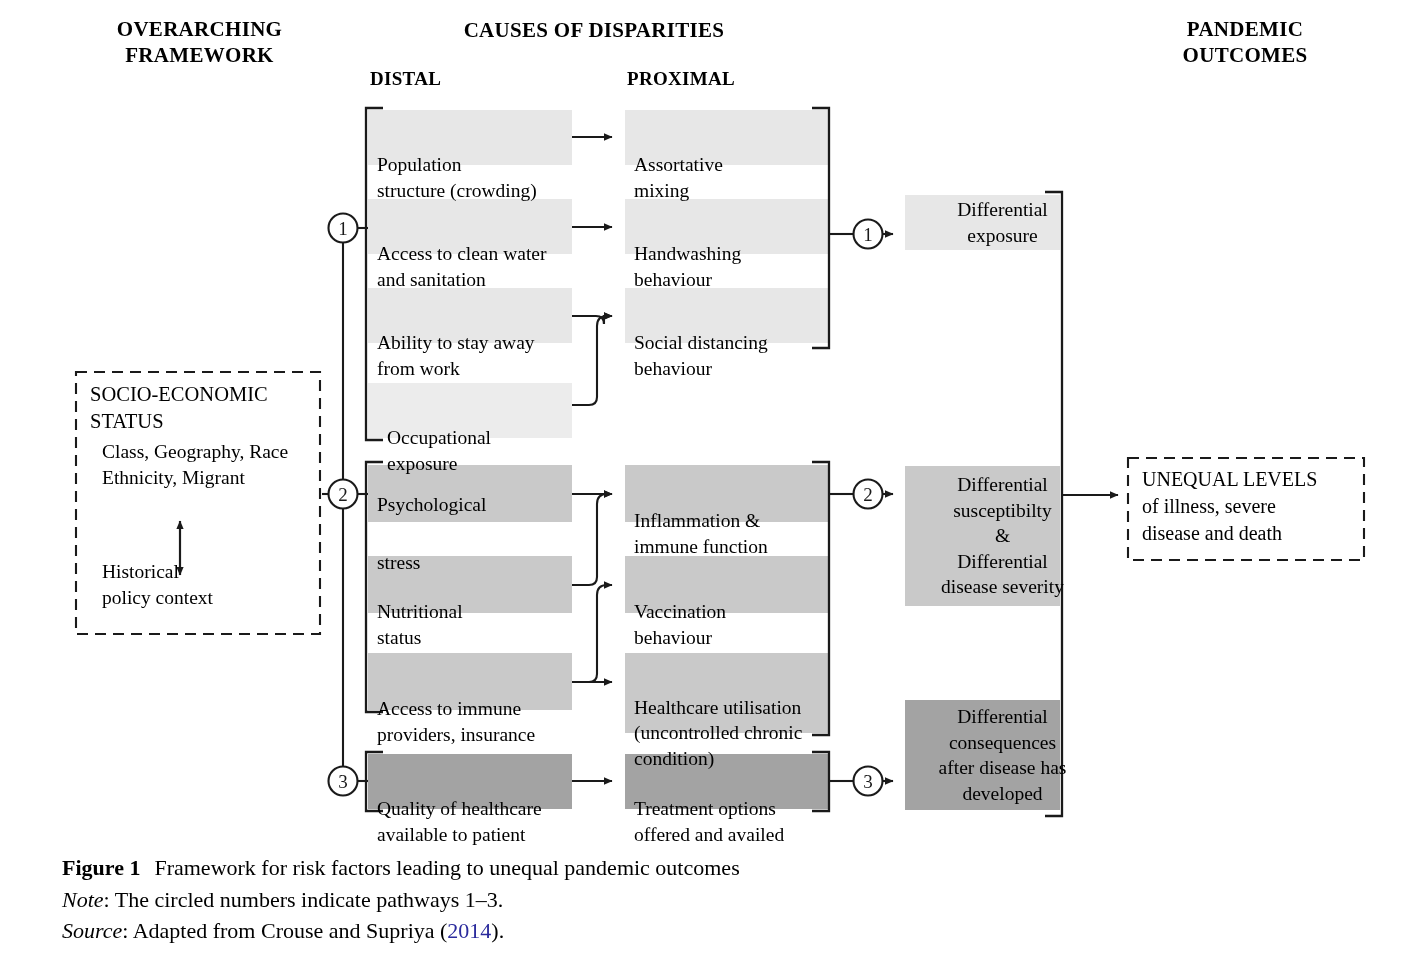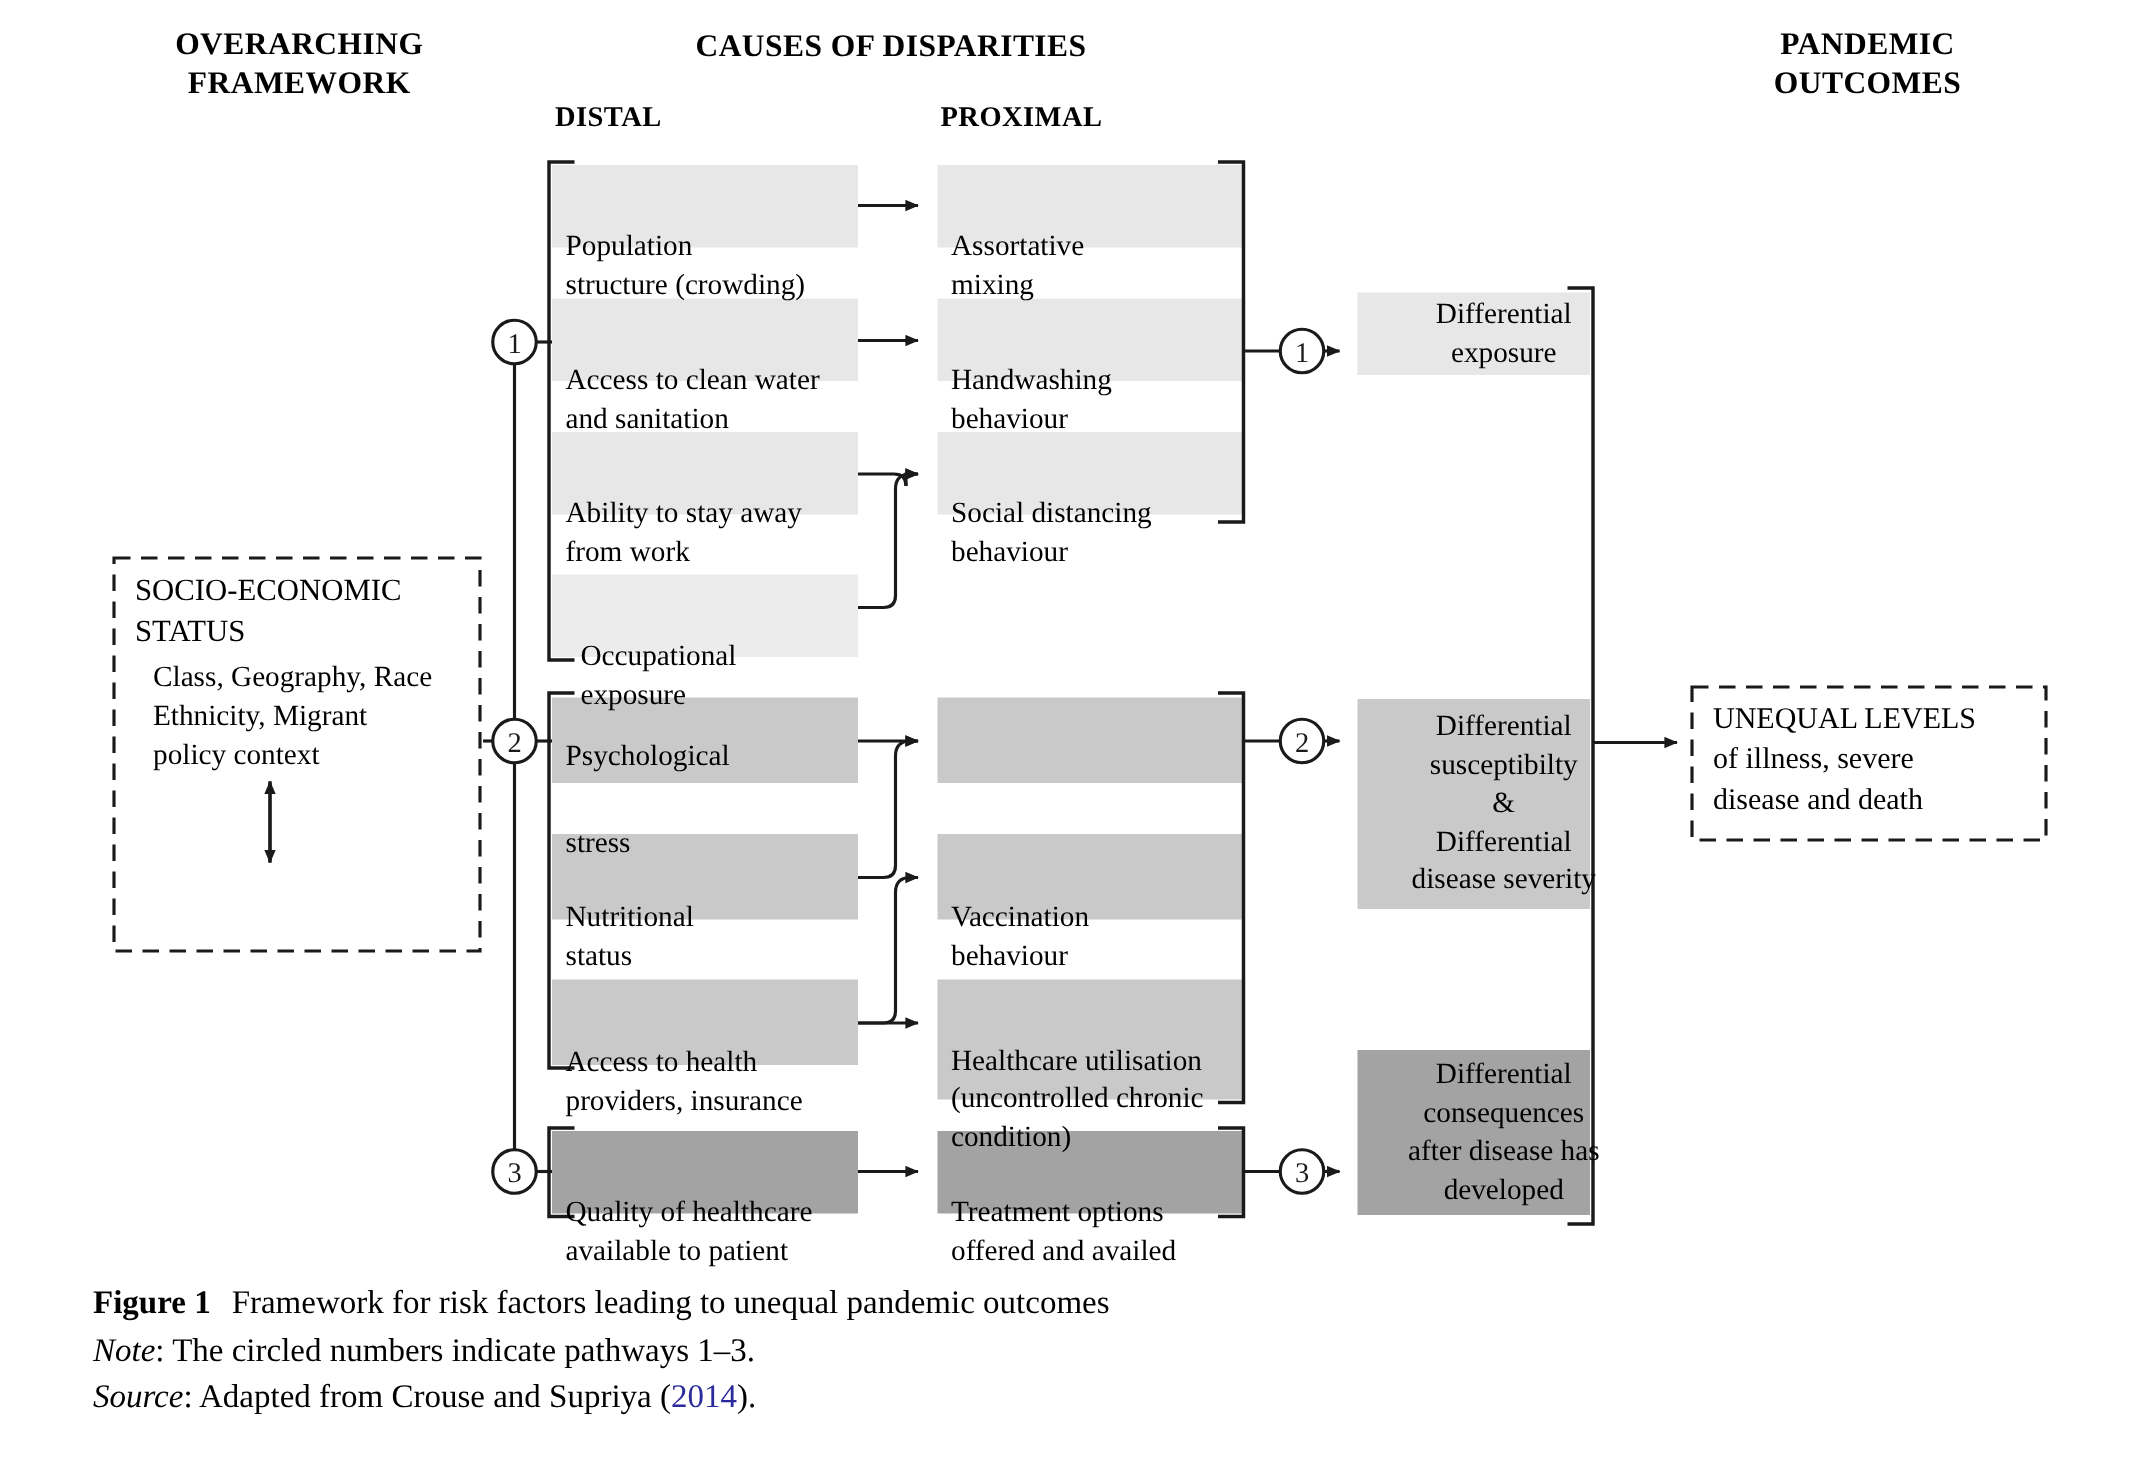--- a/index.html
+++ b/index.html
@@ -182,20 +182,21 @@
   <div class="col-head hdr-big" style="left:1120px;top:16px;width:250px;">
     <div>PANDEMIC</div>
     <div>OUTCOMES</div>
   </div>
 
   <div class="ses" style="left:76px;top:372px;width:244px;height:262px;">
     <div class="t1">SOCIO-ECONOMIC</div>
     <div class="t1">STATUS</div>
     <div class="t2" style="margin-top:4px;padding-left:12px;">Class, Geography, Race</div>
     <div class="t2" style="padding-left:12px;">Ethnicity, Migrant</div>
+    <div class="t3" style="margin-top:68px;padding-left:12px;">Historical</div>
     <div class="t3" style="padding-left:12px;">policy context</div>
   </div>
 
   <div class="boxtext bt-left" style="left:368px;top:110px;width:208px;height:55px;">
     <div>Population</div>
     <div>structure (crowding)</div>
   </div>
   <div class="boxtext bt-left" style="left:368px;top:199px;width:208px;height:55px;">
     <div>Access to clean water</div>
     <div>and sanitation</div>
@@ -210,39 +211,43 @@
   </div>
   <div class="boxtext bt-left" style="left:368px;top:465px;width:208px;height:57px;gap:32px;">
     <div>Psychological</div>
     <div>stress</div>
   </div>
   <div class="boxtext bt-left" style="left:368px;top:556px;width:208px;height:57px;">
     <div>Nutritional</div>
     <div>status</div>
   </div>
   <div class="boxtext bt-left" style="left:368px;top:653px;width:212px;height:57px;">
-    <div>Access to health</div>
+    <div>Access to immune</div>
     <div>providers, insurance</div>
   </div>
   <div class="boxtext bt-left" style="left:368px;top:754px;width:212px;height:55px;">
     <div>Quality of healthcare</div>
     <div>available to patient</div>
   </div>
 
   <div class="boxtext bt-left" style="left:625px;top:110px;width:212px;height:55px;">
     <div>Assortative</div>
     <div>mixing</div>
   </div>
   <div class="boxtext bt-left" style="left:625px;top:199px;width:212px;height:55px;">
     <div>Handwashing</div>
     <div>behaviour</div>
   </div>
   <div class="boxtext bt-left" style="left:625px;top:288px;width:212px;height:55px;">
     <div>Social distancing</div>
     <div>behaviour</div>
+  </div>
+  <div class="boxtext bt-left" style="left:625px;top:465px;width:212px;height:57px;">
+    <div>Inflammation &amp;</div>
+    <div>immune function</div>
   </div>
   <div class="boxtext bt-left" style="left:625px;top:556px;width:212px;height:57px;">
     <div>Vaccination</div>
     <div>behaviour</div>
   </div>
   <div class="boxtext bt-left" style="left:625px;top:653px;width:216px;height:80px;">
     <div>Healthcare utilisation</div>
     <div>(uncontrolled chronic</div>
     <div>condition)</div>
   </div>

